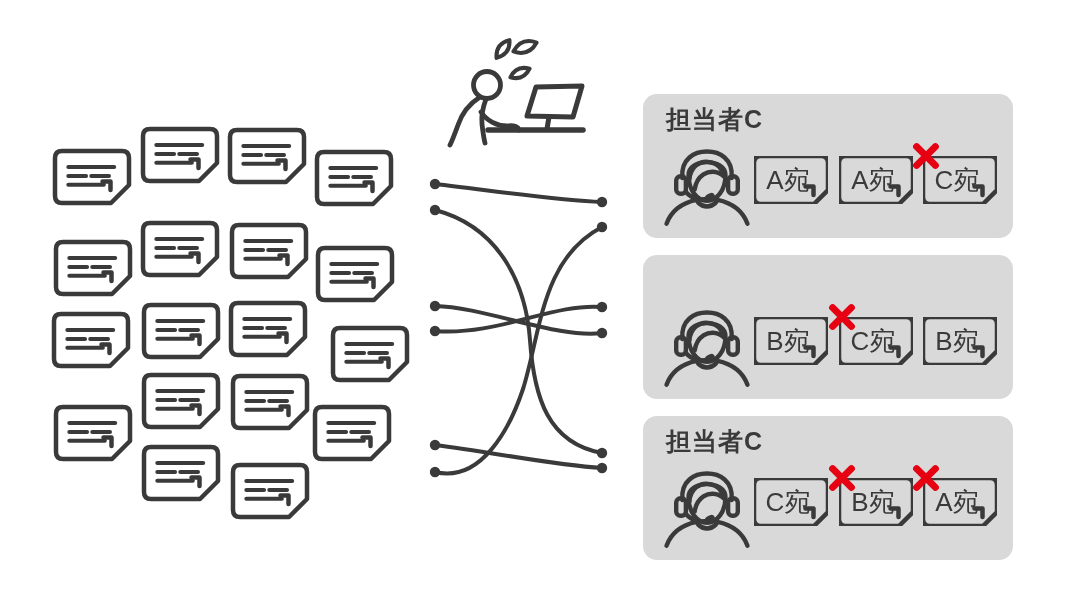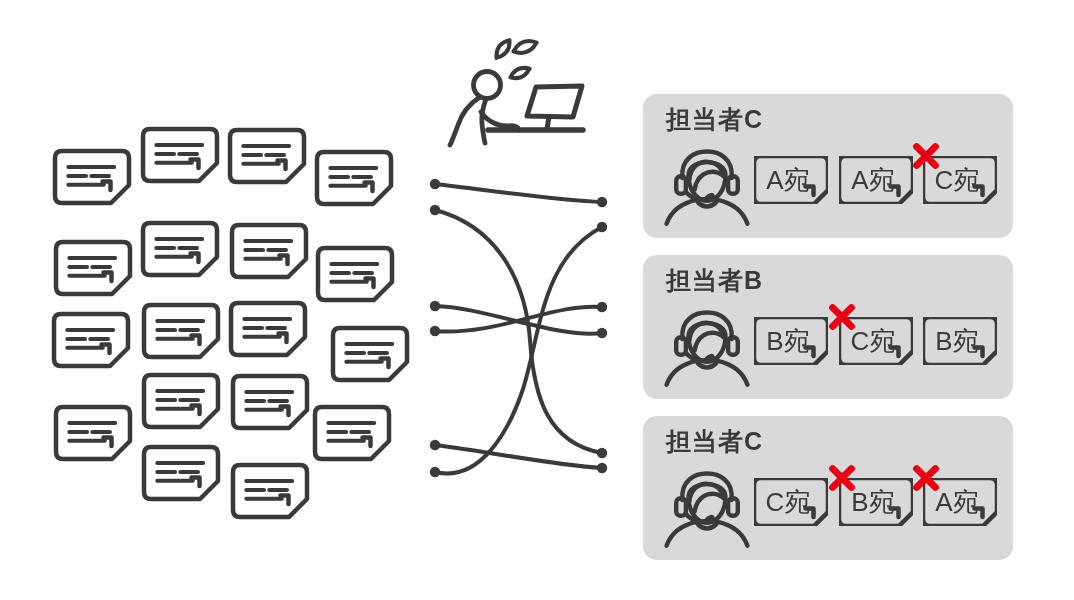--- a/index.html
+++ b/index.html
@@ -251,21 +251,20 @@
            <path d="M 7 0 H 67 Q 74 0 74 7 V 34 L 60 48 H 7 Q 0 48 0 41 V 7 Q 0 0 7 0 Z"></path>
             <path d="M 51.5 30.5 h 8 v 8.5"></path>
          </svg>
           <span class="doc-label">C宛</span>
           <svg class="xmark" width="30" height="30" viewBox="0 0 32 32">
              <path d="M6 6 L26 26 M26 6 L6 26" stroke="#e60012" stroke-width="7.5" stroke-linecap="round" fill="none"></path>
            </svg>
         </div>
       </div>
       <div class="agent-card" style="top: 255px;">
-        <div class="agent-title">担当者B</div>
         <svg class="operator-icon" width="88" height="90" viewBox="0 0 100 92" fill="none" stroke="#3a3a3a" stroke-width="5" stroke-linecap="round" stroke-linejoin="round">
     <path d="M29 35 C29 15 71 15 71 35 C71 52 61 64 50 64 C39 64 29 52 29 35 Z"></path>
     <path d="M30 40 C31 25 42 18 53 20 C63 22 68 28 69 36"></path>
     <path d="M69 36 C61 29 52 30 46 34 C40 38 37 44 36 51"></path>
     <path d="M22 38 C20 16 36 8 50 8 C64 8 80 16 78 38"></path>
     <rect x="15" y="36" width="11" height="20" rx="5"></rect>
     <rect x="74" y="36" width="11" height="20" rx="5"></rect>
     <path d="M26 54 C33 62 43 64 51 61"></path>
     <path stroke-width="8" d="M52 60.5 L55 59"></path>
     <path d="M4 90 C10 74 24 66 38 63 L40 66 C46 72 54 72 60 66 L62 63 C76 66 90 74 96 90"></path>

